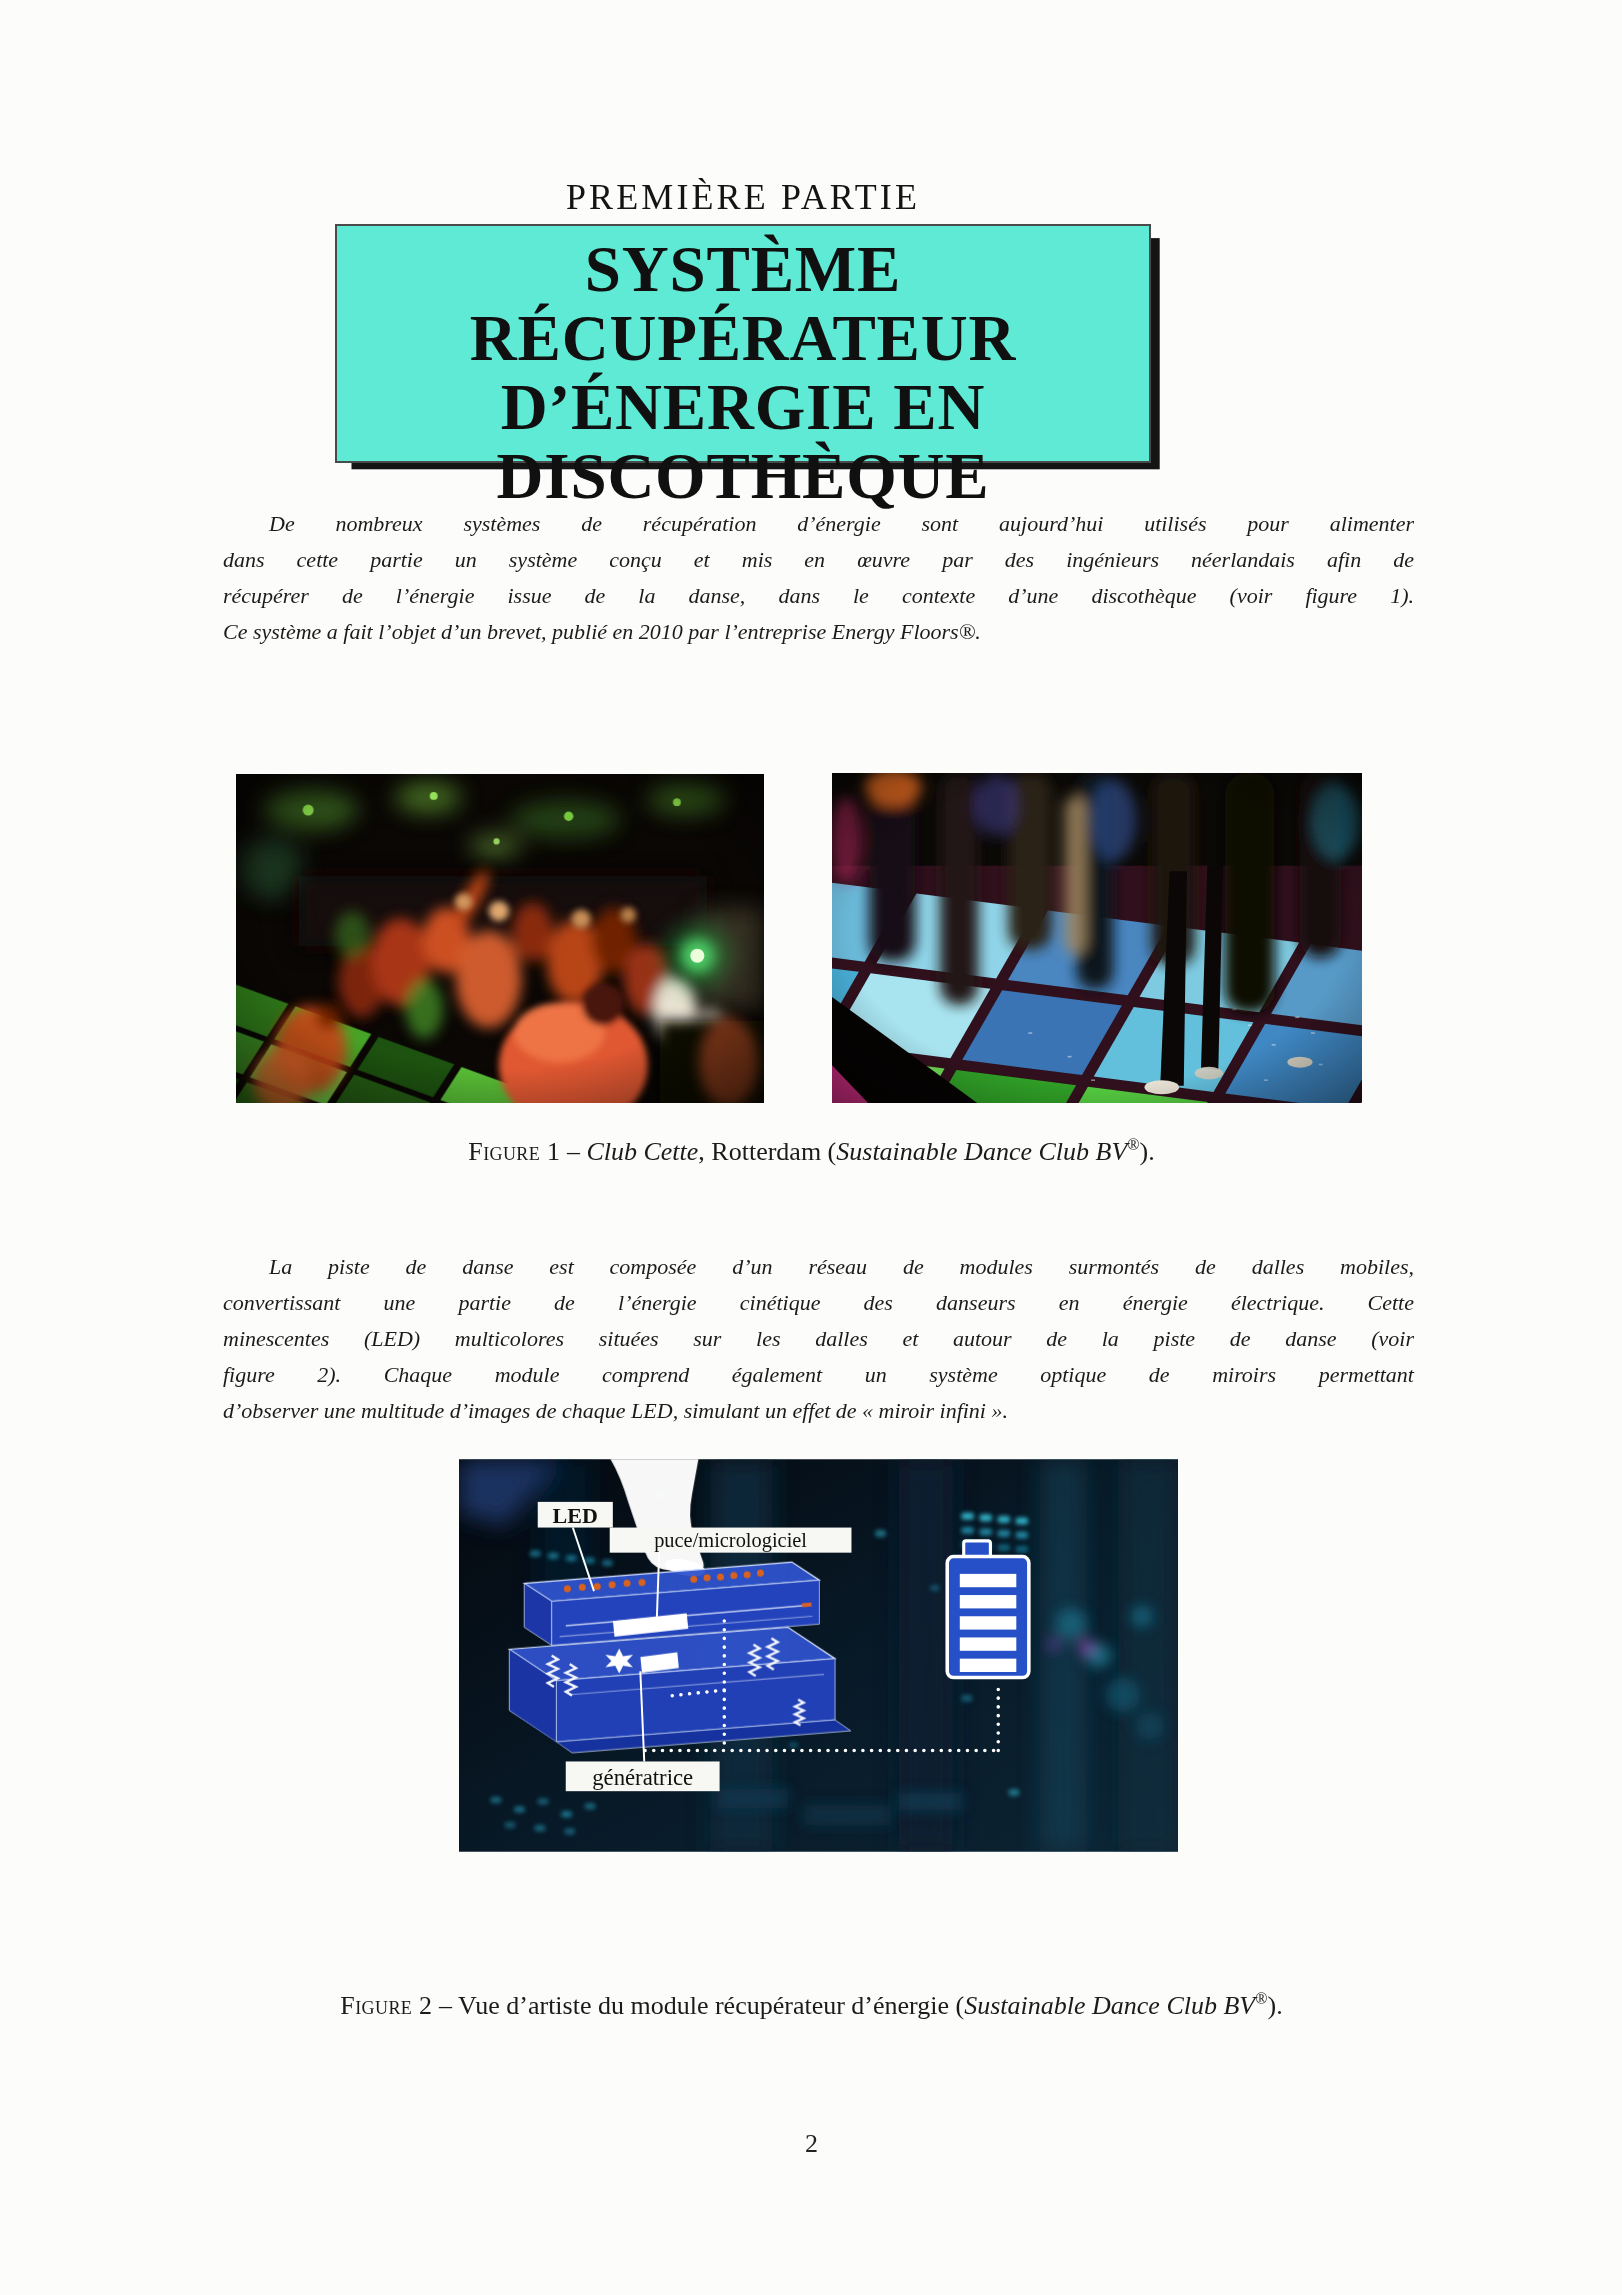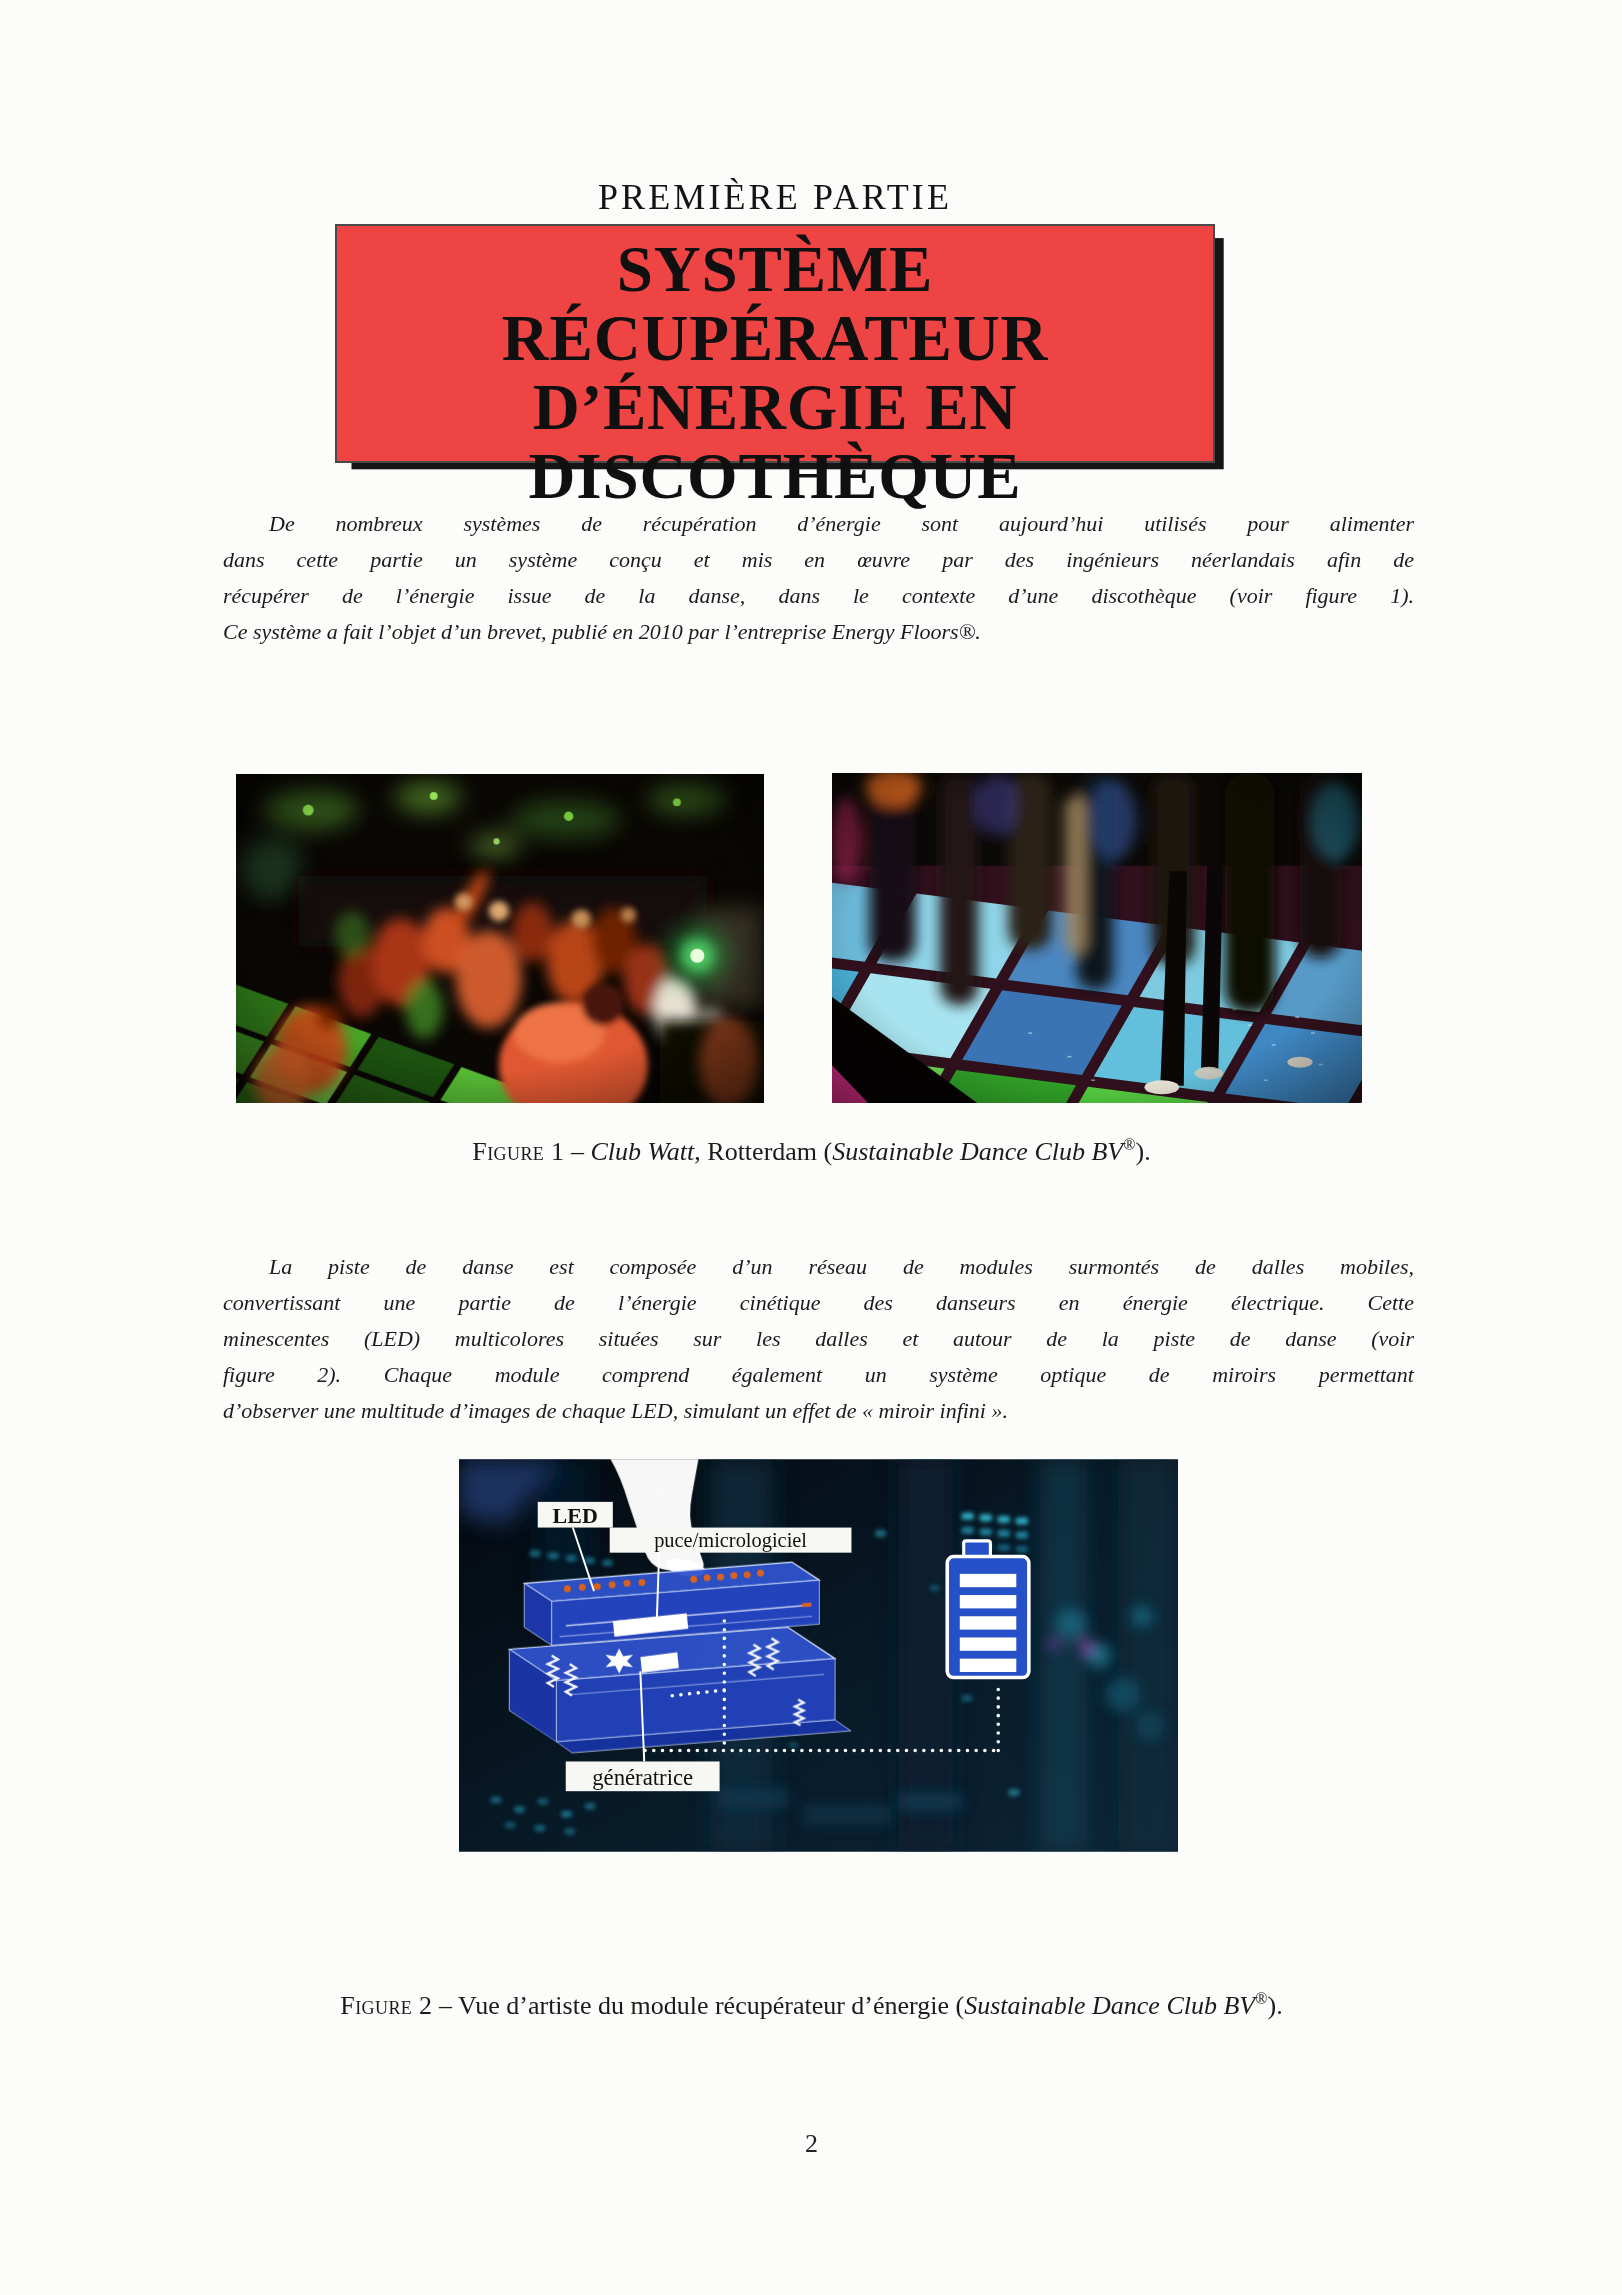--- a/index.html
+++ b/index.html
@@ -6,23 +6,23 @@
   .page{
     position:relative;
     width:1623px;height:2295px;
     background:#fcfcfa;
     font-family:"Liberation Serif","DejaVu Serif",serif;
     color:#1b1b1b;
     overflow:hidden;
   }
   
   .title-box{
-    position:absolute;left:335px;top:224px;width:880px;height:239px;
+    position:absolute;left:335px;top:224px;width:816px;height:239px;
     box-sizing:border-box;
-    background:#ef4444;
+    background:#5eead4;
     border:2.4px solid #4a4a4a;
     box-shadow:12.6px 10.2px 0 -3.9px #151515;
     display:flex;flex-direction:column;align-items:center;justify-content:center;
     text-align:center;
   }
   .tb-line1{font-size:36px;letter-spacing:3.1px;font-weight:400;color:#141414;margin-bottom:17.3px;}
   .tb-line2{font-size:65px;font-weight:700;letter-spacing:0.8px;line-height:69px;color:#101010;}
   
   .para{position:absolute;left:223px;width:1191px;font-style:italic;font-size:22px;line-height:36px;color:#1b1b1b;}
   .para .line{text-align:justify;text-align-last:justify;}
@@ -235,21 +235,21 @@
         <ellipse cx="480" cy="382" rx="18" ry="8" fill="#cfc8b8" opacity=".9"></ellipse>
         <ellipse cx="596" cy="368" rx="16" ry="7" fill="#d8d2c4"></ellipse>
       </g>
       <polygon points="0,285 185,420 0,420" fill="#050302"></polygon>
       <polygon points="0,372 46,420 0,420" fill="#d62e86"></polygon>
       <rect width="675" height="420" fill="url(#pb-vig)"></rect>
     </svg>
   </figure>
 
   <div class="caption c1">
-    <span class="sc">Figure 1</span><span> – </span><span class="it">Club Watt</span><span>, Rotterdam (</span><span class="it">Sustainable Dance Club BV</span><sup>®</sup><span>).</span>
+    <span class="sc">Figure 1</span><span> – </span><span class="it">Club Cette</span><span>, Rotterdam (</span><span class="it">Sustainable Dance Club BV</span><sup>®</sup><span>).</span>
   </div>
 
   <div class="para p2">
     <div class="line first">La piste de danse est composée d’un réseau de modules surmontés de dalles mobiles,</div>
     <div class="line">convertissant une partie de l’énergie cinétique des danseurs en énergie électrique. Cette</div>
     <div class="line">minescentes (LED) multicolores situées sur les dalles et autour de la piste de danse (voir</div>
     <div class="line">figure 2). Chaque module comprend également un système optique de miroirs permettant</div>
     <div class="line last">d’observer une multitude d’images de chaque LED, simulant un effet de « miroir infini ».</div>
   </div>
 

